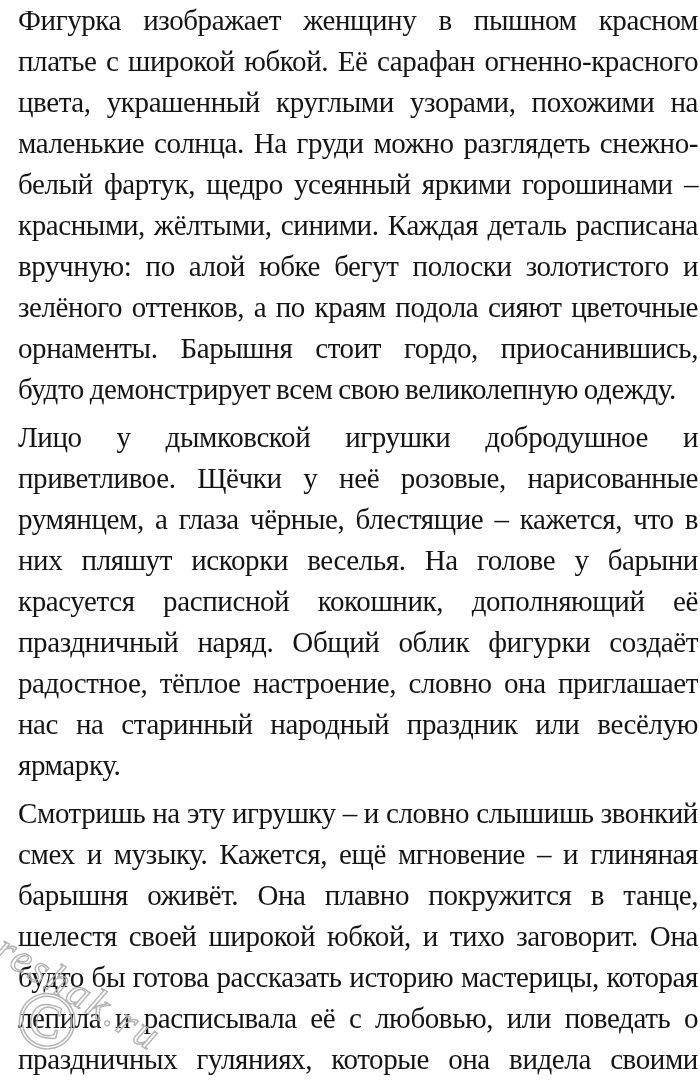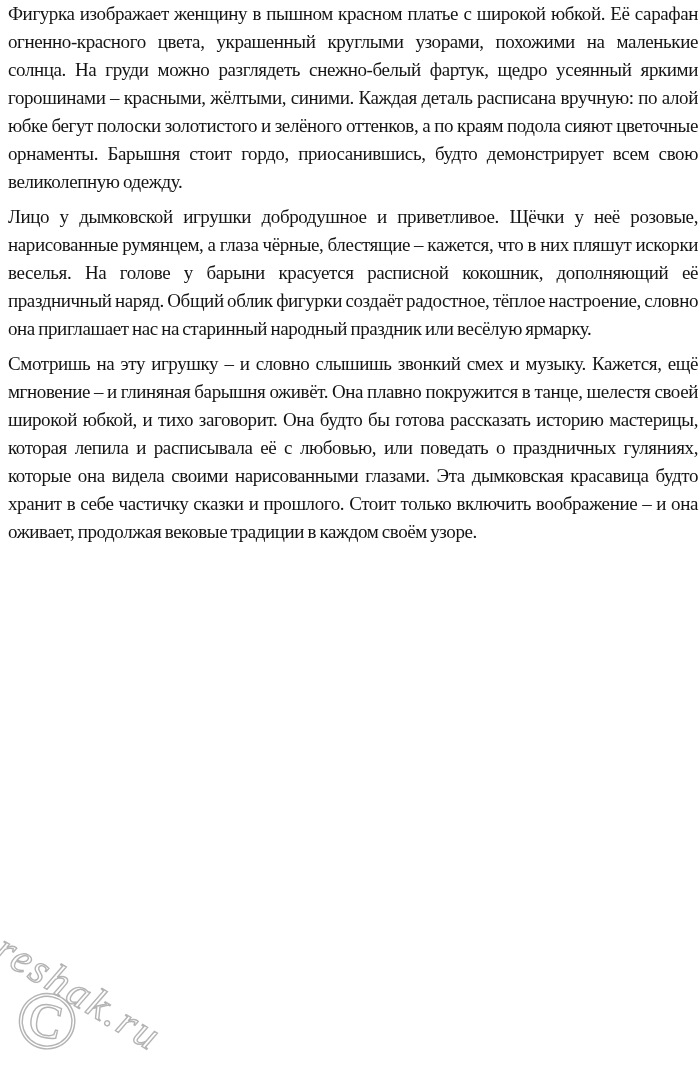--- a/index.html
+++ b/index.html
@@ -16,23 +16,23 @@
   }
   .page {
     position: absolute;
     top: 0;
     left: 0;
     width: 696px;
     padding: 0 2px;
     color: #141414;
   }
   .page p {
-    margin: 0 0 7px 6px;
-    font-size: 19px;
-    line-height: 28px;
+    margin: 0 0 7px 16px;
+    font-size: 29px;
+    line-height: 41px;
     letter-spacing: -0.4px;
     word-spacing: -1px;
     text-align: justify;
     text-justify: inter-word;
   }
   .watermark-layer {
     position: absolute;
     top: 0;
     left: 0;
     width: 700px;

